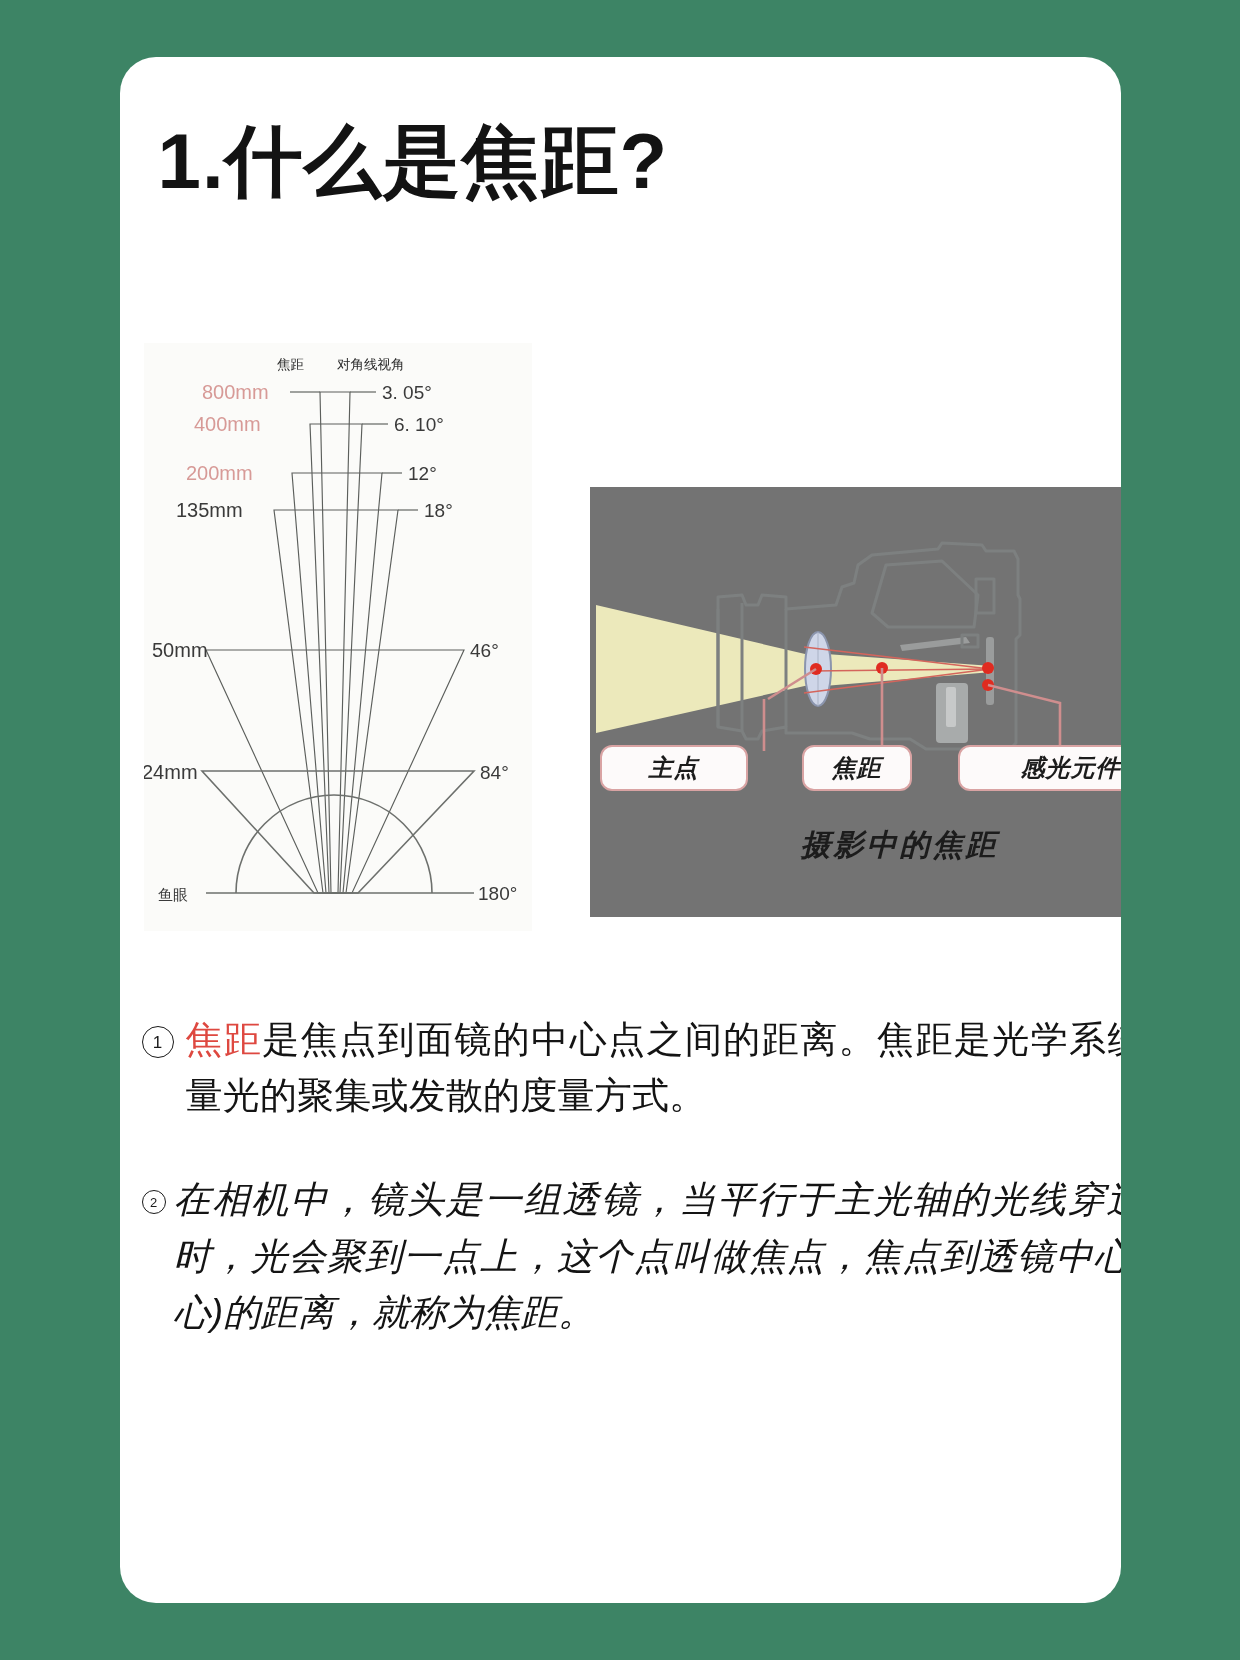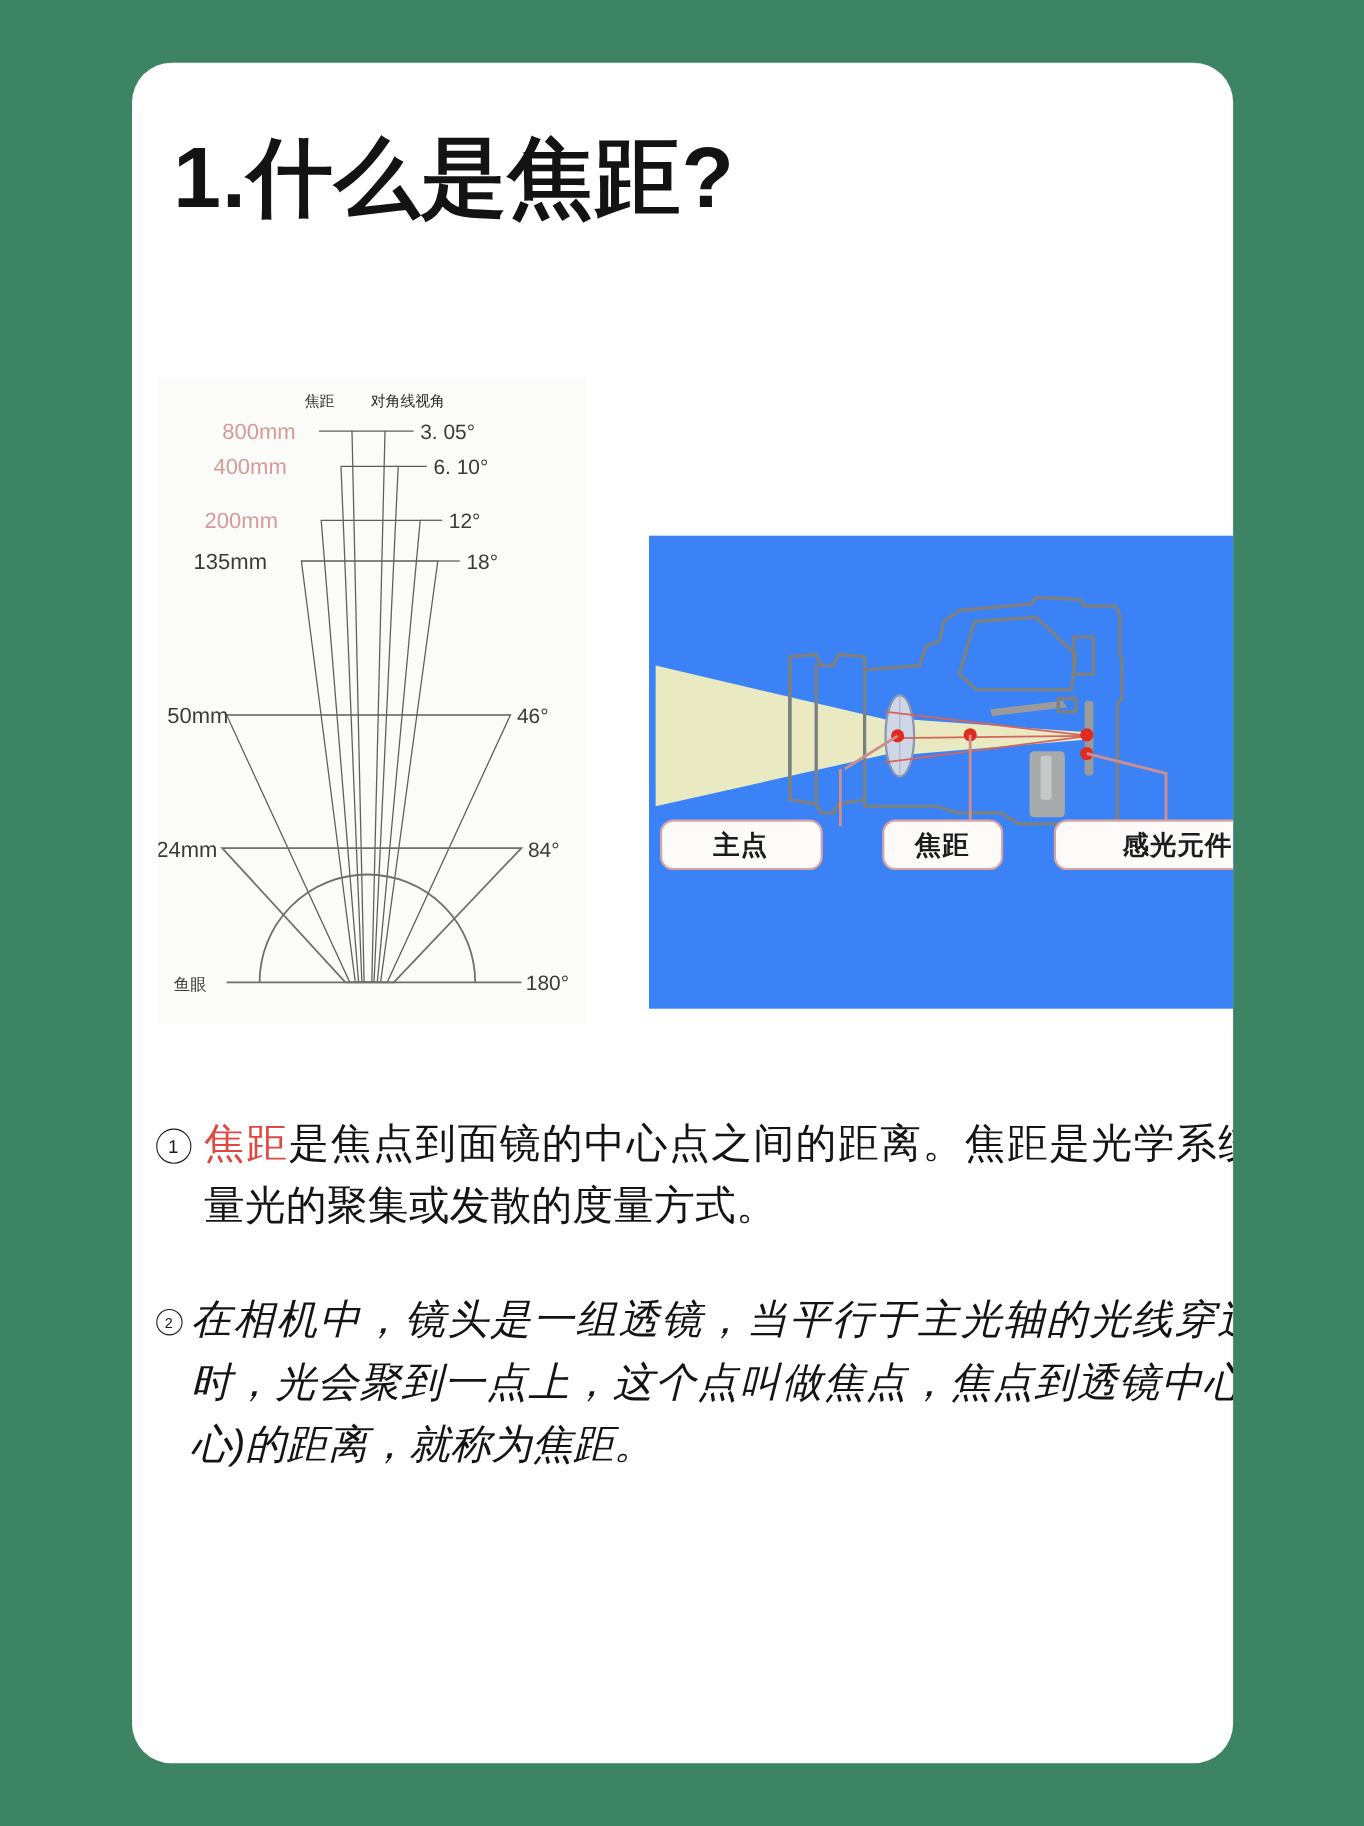--- a/index.html
+++ b/index.html
@@ -61,21 +61,22 @@
   .fov-line    { stroke: #5c5f5c; fill: none; stroke-width: 1.15; }
   .fov-line-th { stroke: #6d706d; fill: none; stroke-width: 1.6; }
 
   
   .cam-figure {
     position: absolute;
     left: 470px;
     top: 160px;
     width: 620px;
     height: 430px;
-    background: #3b82f6;
+    background: #737373;
+    font-style: italic;
   }
   .cam-svg { display: block; width: 620px; height: 360px; }
   .cam-body   { fill: none; stroke: #7d8080; stroke-width: 3; stroke-linejoin: round; }
   .cam-beam   { fill: #f2efbf; opacity: .95; }
   .cam-ray    { stroke: #d4655c; fill: none; stroke-width: 1.6; }
   .cam-lead   { stroke: #cf8e8e; fill: none; stroke-width: 2.6; }
   .cam-dot    { fill: #e02b20; }
   .cam-chip   { fill: #9a9c9c; }
   .pill {
     position: absolute;
@@ -242,20 +243,21 @@
         <path class="cam-lead" d="M174,212 L174,264"></path>
         <path class="cam-lead" d="M226,182 L178,212"></path>
         <path class="cam-lead" d="M292,181 L292,264"></path>
         <path class="cam-lead" d="M398,198 L470,216 L470,264"></path>
       </svg>
 
       <div class="pill" id="pill-principal">主点</div>
       <div class="pill" id="pill-focal">焦距</div>
       <div class="pill" id="pill-sensor">感光元件</div>
 
+      <div class="cam-caption">摄影中的焦距</div>
     </div>
 
   </div>
 
   <div class="notes">
 
     <div class="note">
       <div class="note-marker">1</div>
       <div class="note-text"><span class="kw">焦距</span><span>是焦点到面镜的中心点之间的距离。焦距是光学系统中衡量光的聚集或发散的度量方式。</span></div>
     </div>

